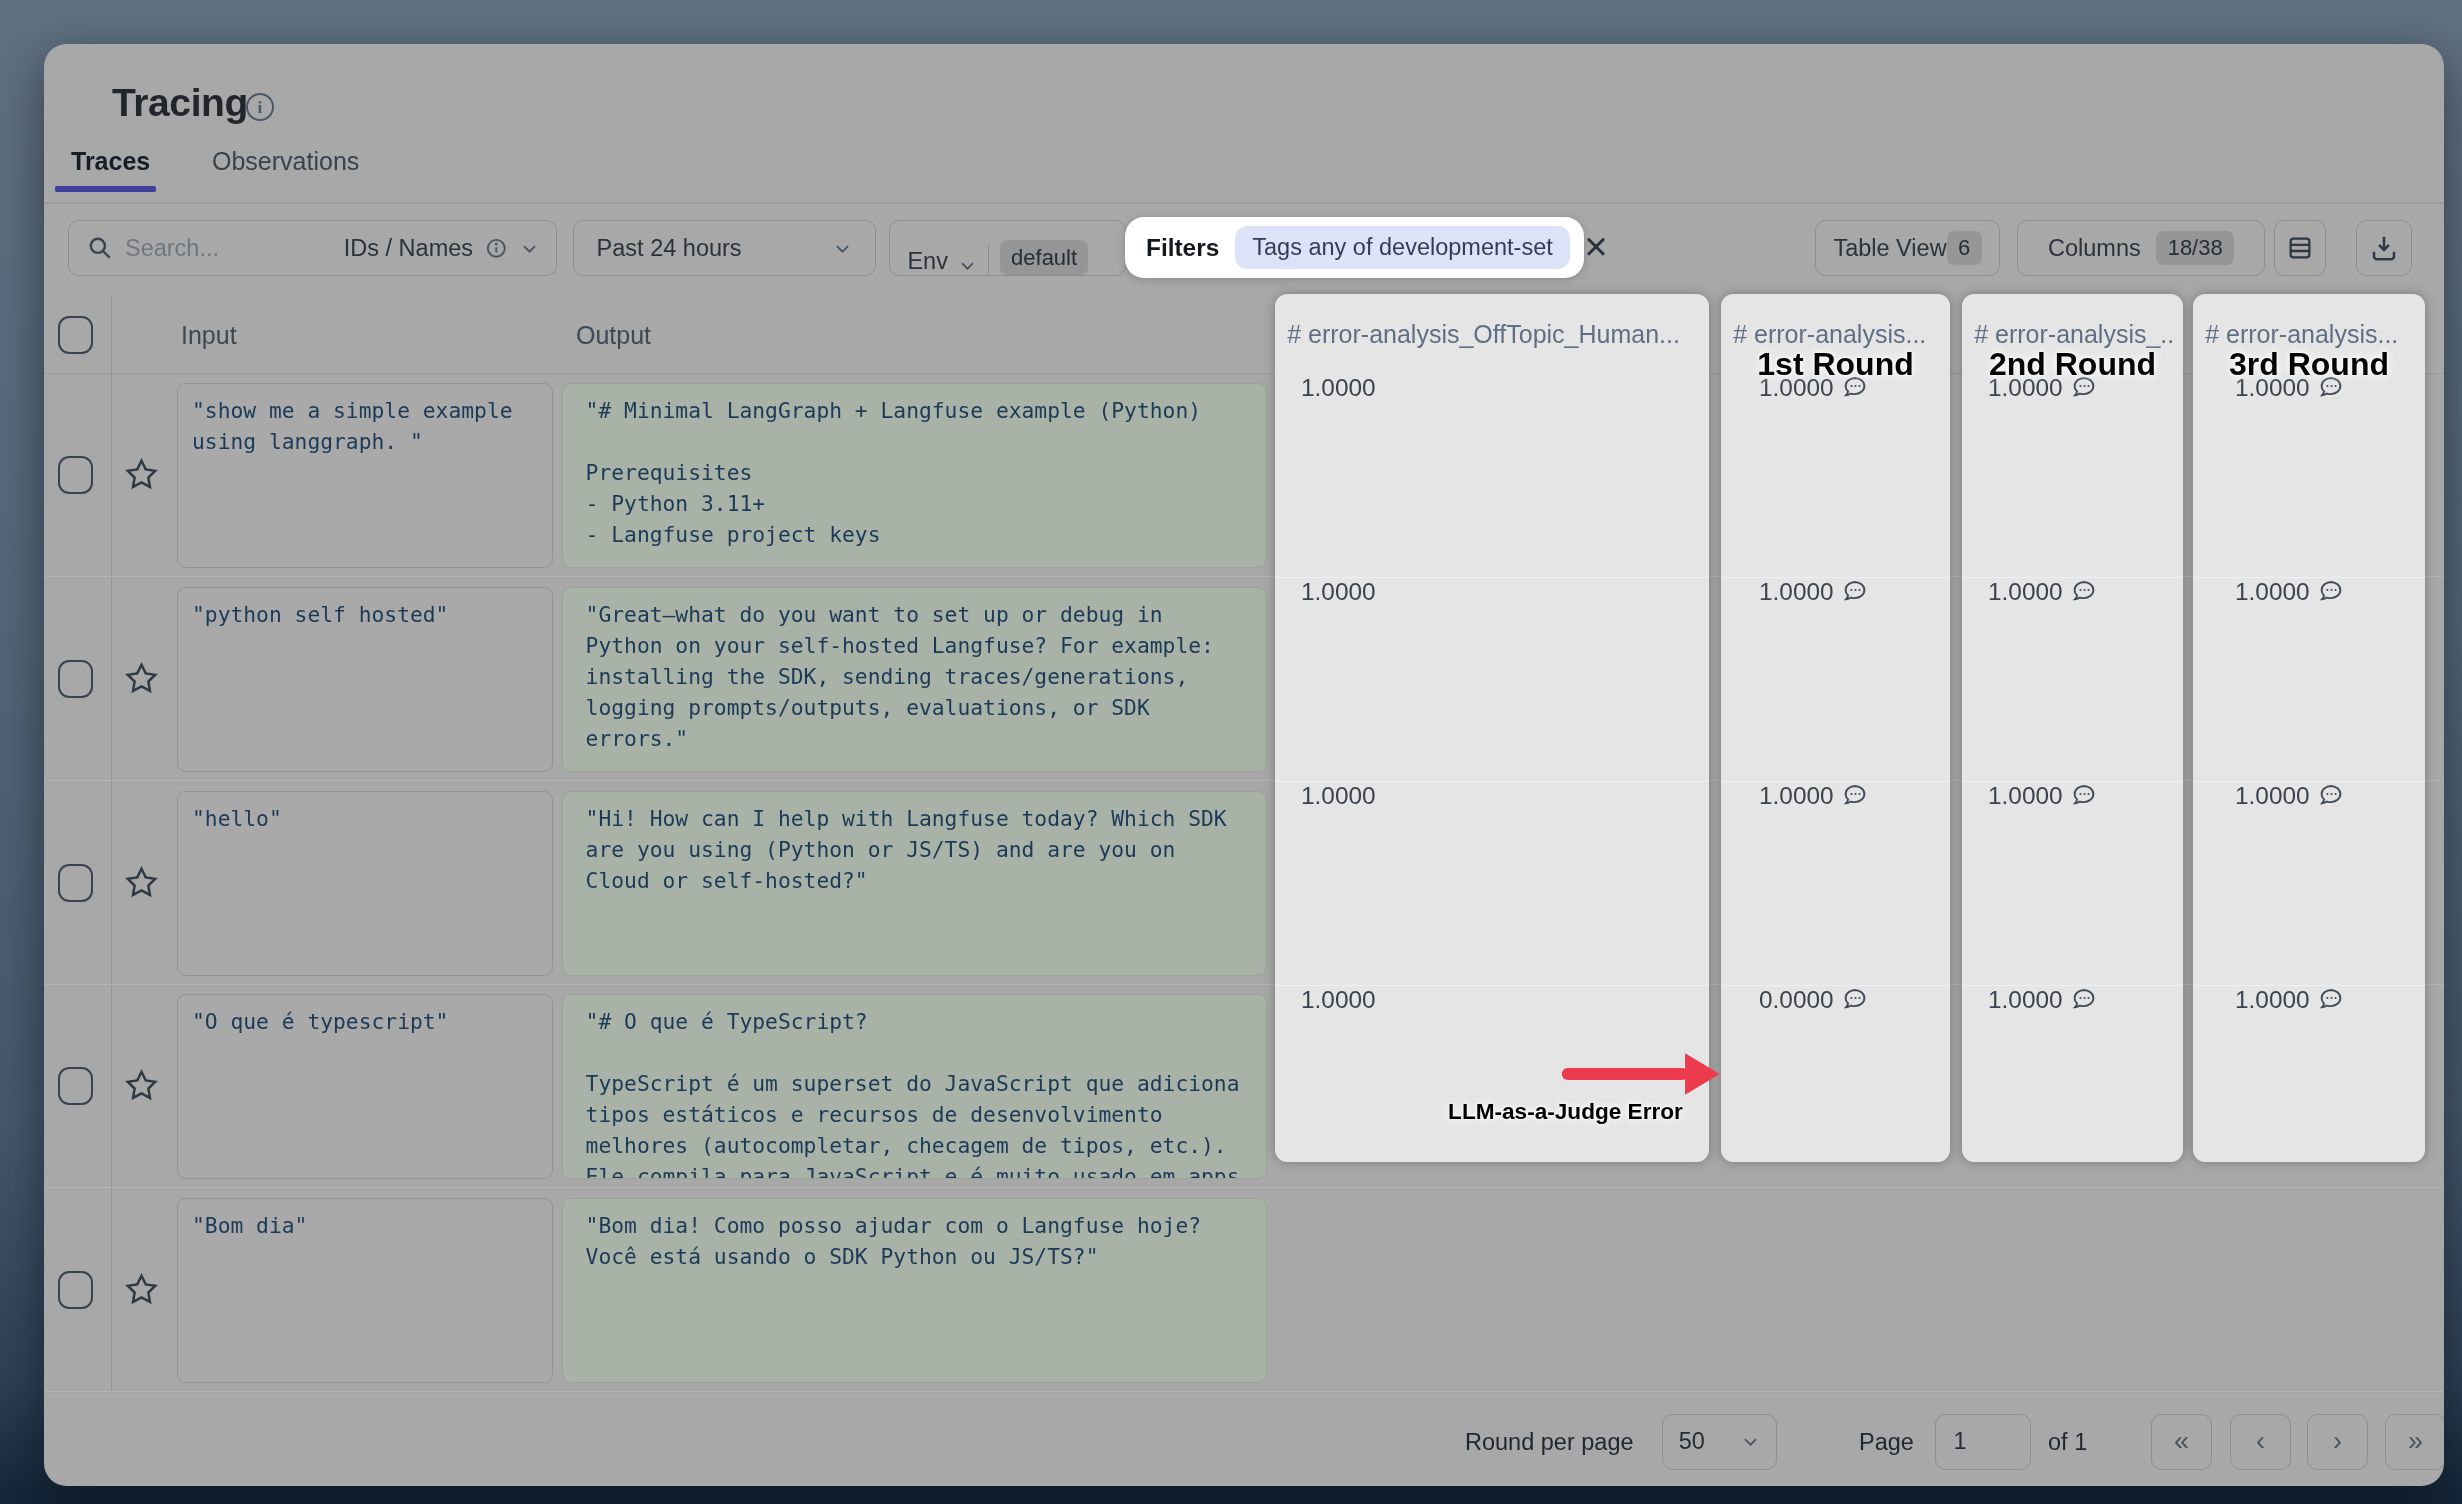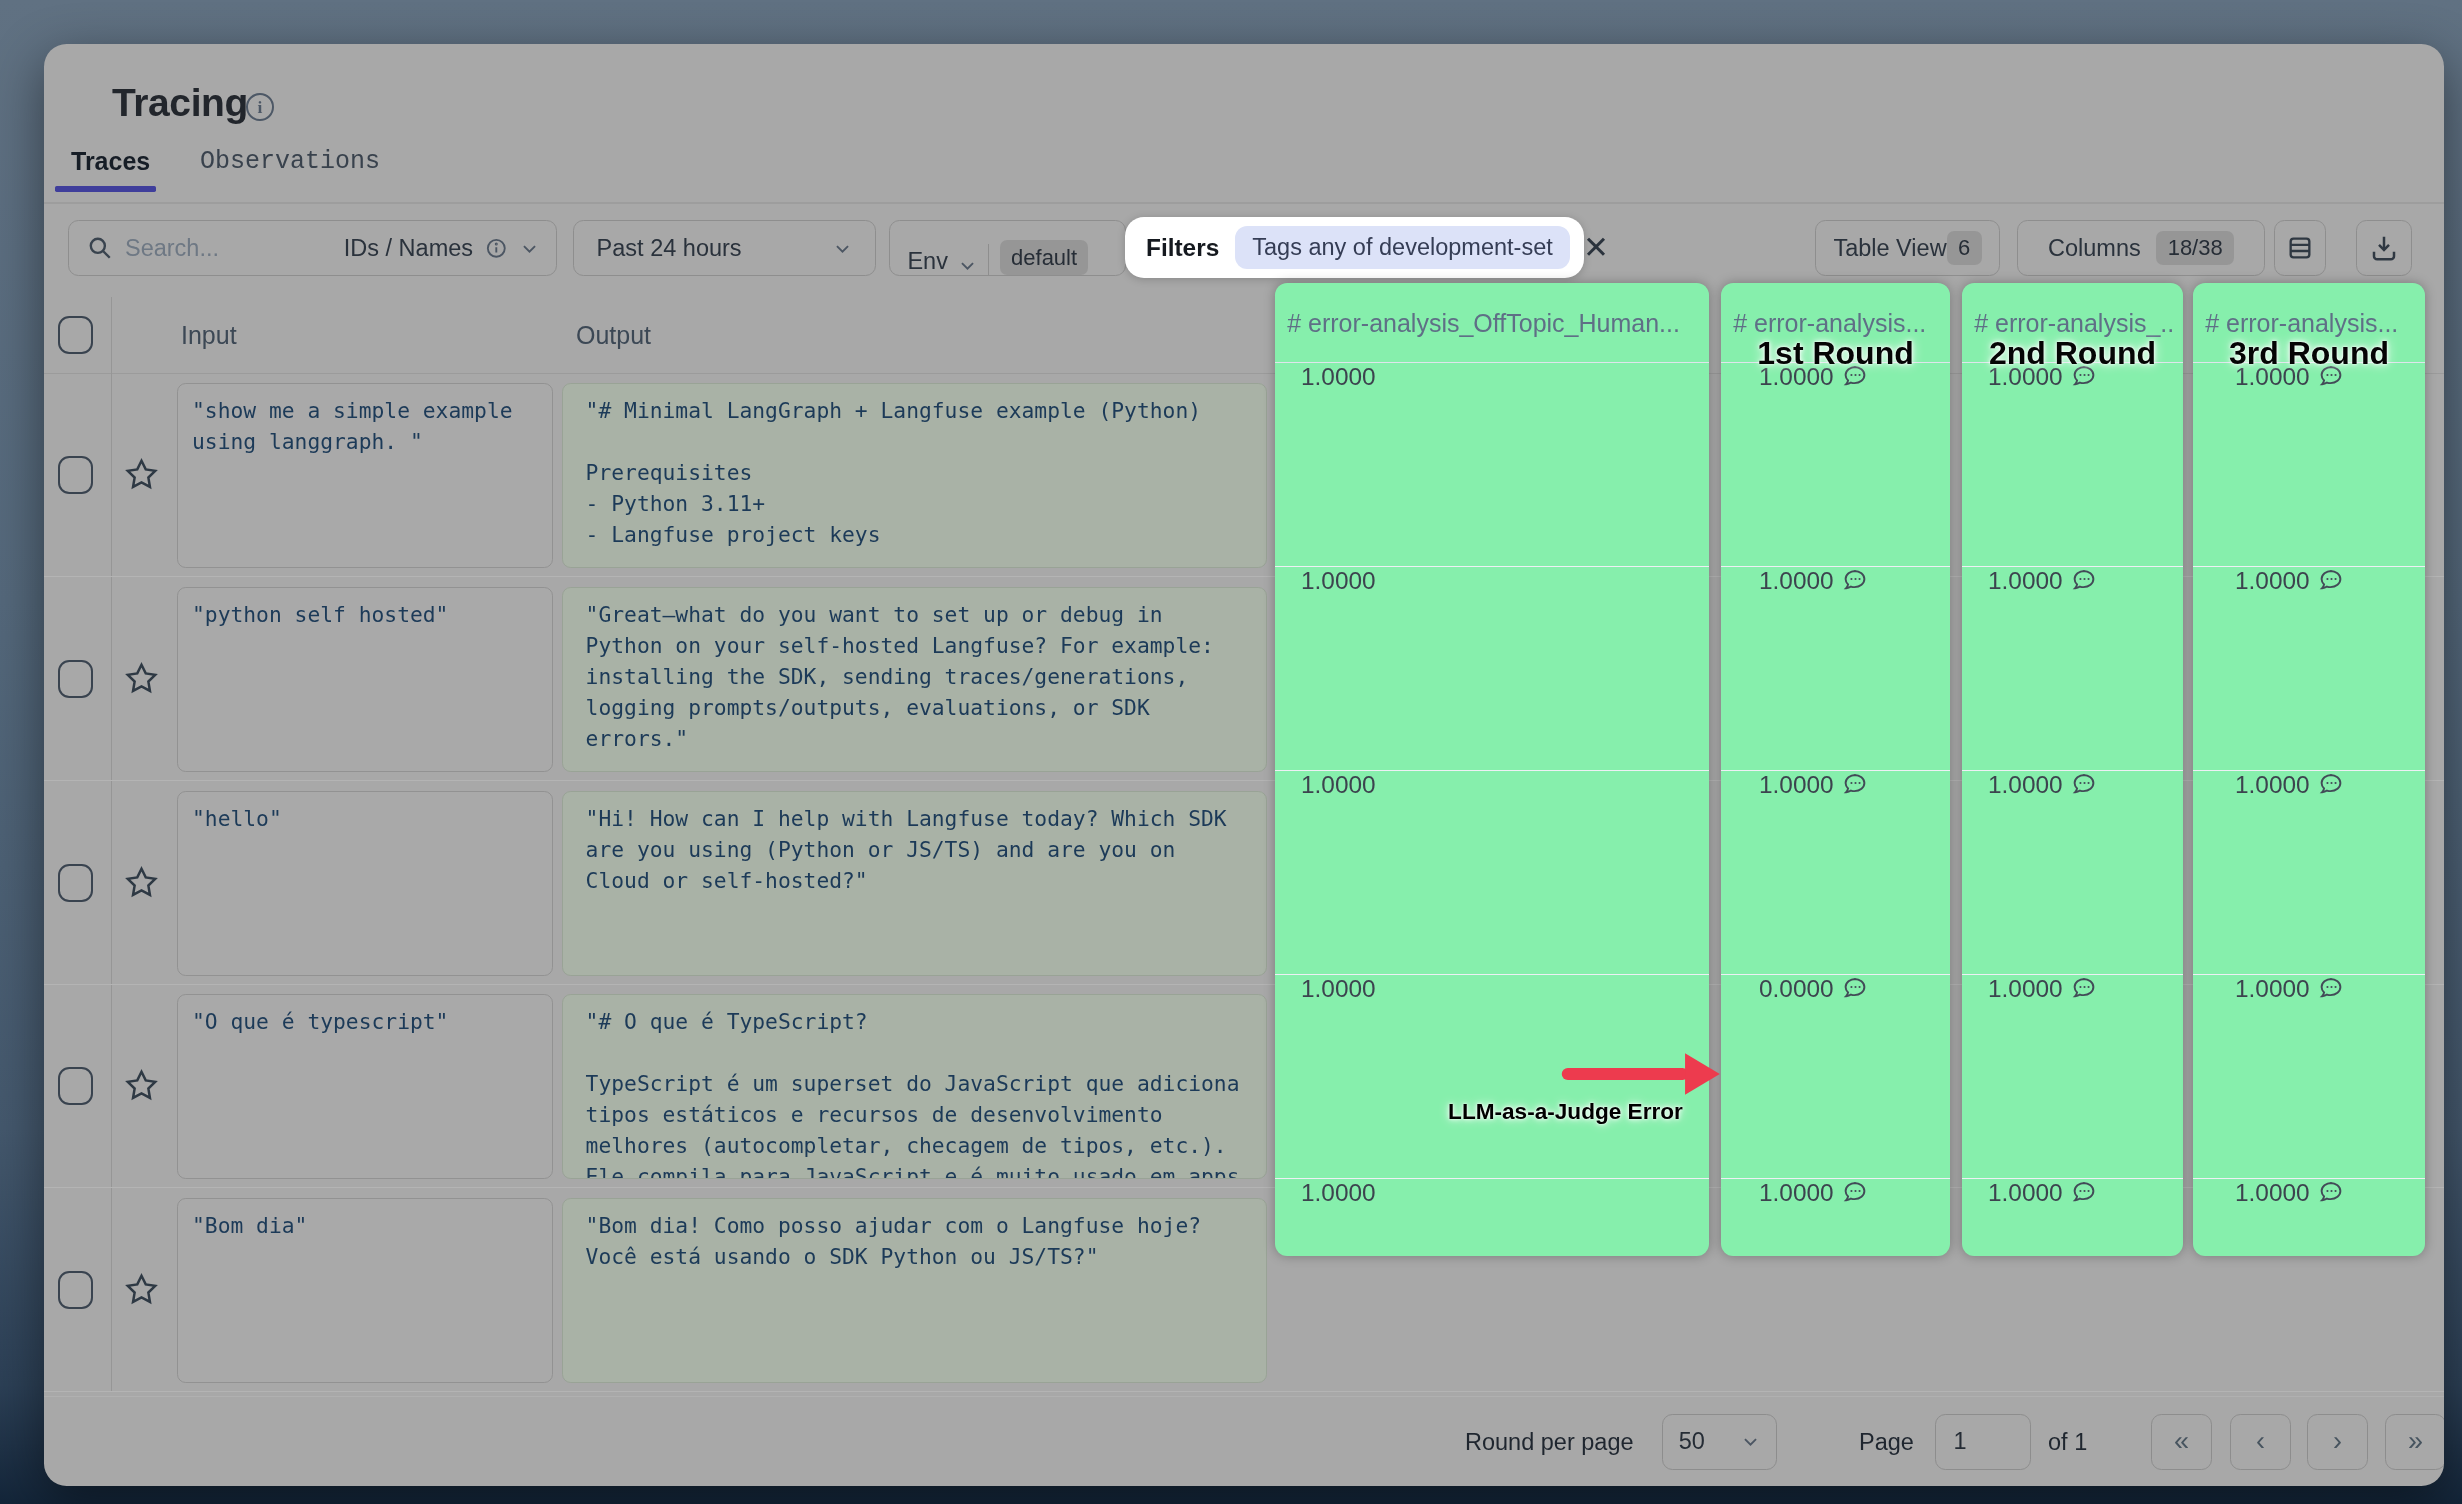--- a/index.html
+++ b/index.html
@@ -44,21 +44,21 @@
   .thead .cb { top:19px; }
   .trow .cb { top:83px; }
   .star { position:absolute; left:80px; top:84px; width:35px; height:35px; }
   .star svg { width:35px; height:35px; stroke:#2e3944; stroke-width:1.7; fill:none; }
   .iobox { position:absolute; top:10.4px; height:185px; border-radius:8.7px; overflow:hidden;
     font-family:"DejaVu Sans Mono", monospace; font-size:21.3px; line-height:31px; color:#1c3a58;
     white-space:pre-wrap; word-break:break-word; }
   .inbox { left:133px; width:376px; background:#a9a9a9; border:1.3px solid #929292; padding:10.4px 14px; }
   .outbox { left:518px; width:705px; background:#a9b2a6; border:1.3px solid #99a396; padding:10.4px 22.6px; }
   
-  .card { position:absolute; top:283px; height:973px; background:#86efac; border-radius:12.2px; z-index:10;
+  .card { position:absolute; top:294px; height:868px; background:#e5e5e5; border-radius:12.2px; z-index:10;
     box-shadow:0 0 12.2px rgba(0,0,0,.28); overflow:hidden; }
   .card-head { position:relative; height:80px; border-bottom:1.7px solid #dfe5ec; }
   .card-head .hl { position:absolute; left:12.2px; top:26px; right:7px; font-size:25px; color:#5f6f86;
     white-space:nowrap; overflow:hidden; }
   .card-anno { position:absolute; left:0; right:0; top:52px; text-align:center; font-size:32px; font-weight:800; color:#050505; z-index:5;
     text-shadow:0 0 1.7px #fff,0 0 5.2px #fff,0 0 12.2px rgba(255,255,255,.95); }
   .scell { height:204px; border-bottom:0.9px solid #edf0f4; display:flex; align-items:flex-start; gap:8.7px; }
   .sval { font-size:24.4px; color:#3c434e; }
   .bubble { width:27px; height:27px; }
   .bubble path { fill:none; stroke:#424b57; stroke-width:1.7; }
@@ -77,21 +77,21 @@
   .page-input { background:transparent; border:none; outline:none; width:61px; font-size:23.5px; color:#252c35; font-family:"Liberation Sans",sans-serif; padding-left:17.4px; }
 </style>
 </head>
 <body>
 
 <div class="window">
 
   <div class="page-title">Tracing</div>
   <div class="title-info">i</div>
   <div class="tab active" style="left:27px;">Traces</div>
-  <div class="tab" style="left:156px;font-family:Liberation Mono, monospace;">Observations</div>
+  <div class="tab" style="left:168px;">Observations</div>
   <div class="tab-underline"></div>
   <div class="tabs-divider"></div>
 
   <div class="ctrl" style="left:24.4px; width:489px; padding:0 17.4px; gap:12.2px;">
     <svg width="26" height="26" viewBox="0 0 24 24" style="stroke:#39434e;stroke-width:2.2;fill:none;">
         <circle cx="10" cy="10" r="6.5"></circle>
         <line x1="15" y1="15" x2="21" y2="21"></line>
       </svg>
     <span class="ph">Search...</span>
     <span style="margin-left:auto;">IDs / Names</span>

